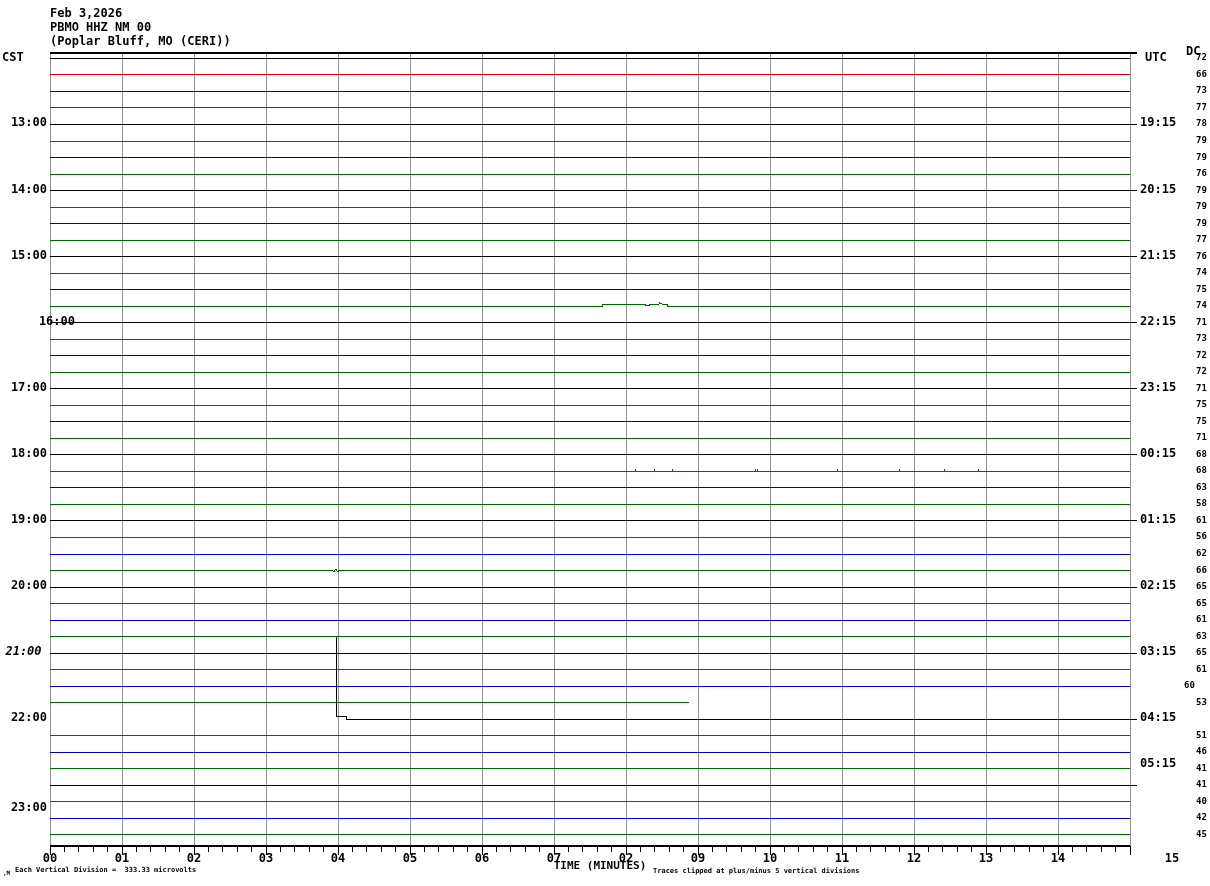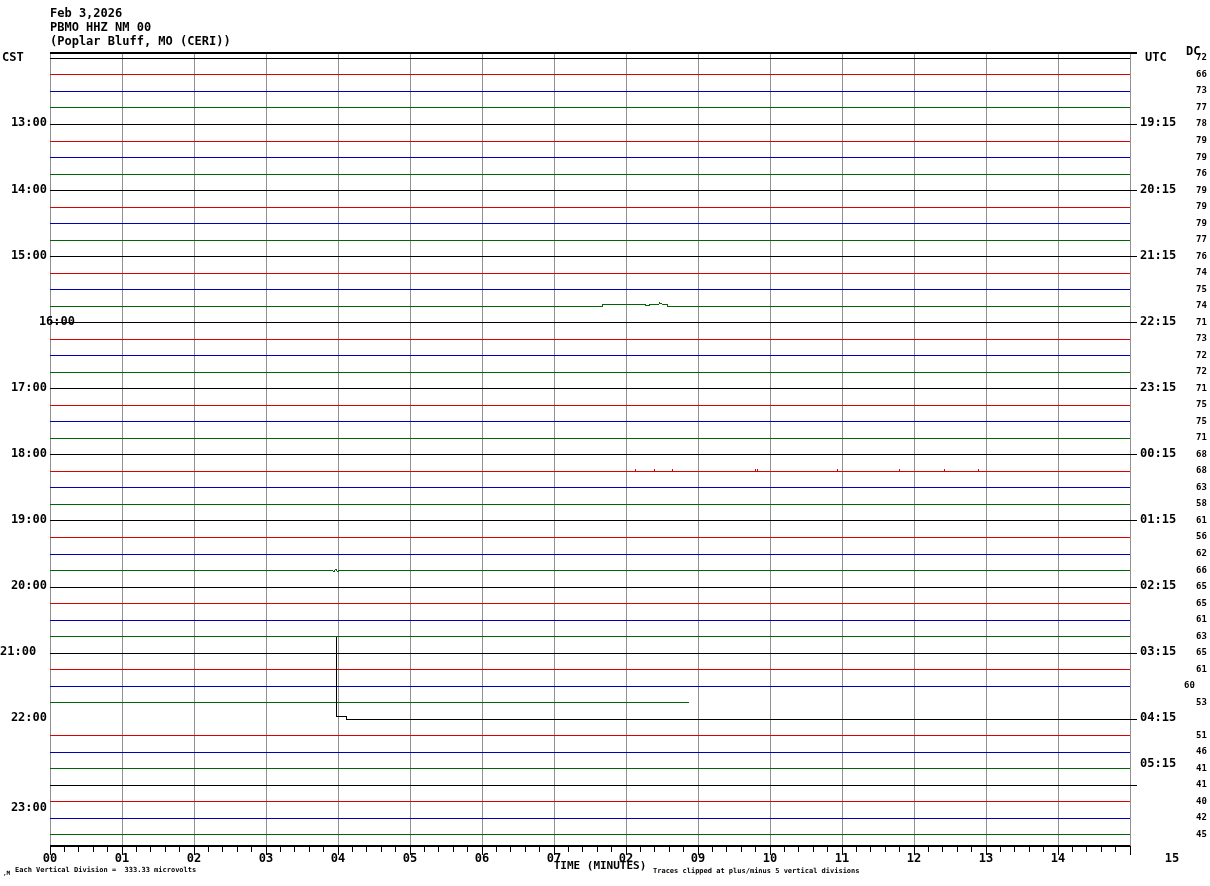--- a/index.html
+++ b/index.html
@@ -193,21 +193,21 @@
   <div class="note" style="left:653px;top:867px">Traces clipped at plus/minus 5 vertical divisions</div>
   <div class="note" style="left:3px;top:869px;font-size:6px">,M</div>
 <div class="plot-label" style="left: 0px; top: 116.48px; width: 47px; text-align: right;">13:00</div>
     <div class="plot-label" style="left: 0px; top: 182.56px; width: 47px; text-align: right;">14:00</div>
     <div class="plot-label" style="left: 0px; top: 248.64px; width: 47px; text-align: right;">15:00</div>
     <div class="plot-label" style="left: 0px; top: 314.72px; width: 47px; text-align: right; margin-left: 28px;">16:00</div>
     <div class="plot-label" style="left: 0px; top: 380.8px; width: 47px; text-align: right;">17:00</div>
     <div class="plot-label" style="left: 0px; top: 446.88px; width: 47px; text-align: right;">18:00</div>
     <div class="plot-label" style="left: 0px; top: 512.96px; width: 47px; text-align: right;">19:00</div>
     <div class="plot-label" style="left: 0px; top: 579.04px; width: 47px; text-align: right;">20:00</div>
-    <div class="plot-label" style="left: 0px; top: 645.12px; width: 47px; text-align: left;">21:00</div>
+    <div class="plot-label" style="left: 0px; top: 645.12px; width: 47px; text-align: center; font-style: italic;">21:00</div>
     <div class="plot-label" style="left: 0px; top: 711.2px; width: 47px; text-align: right;">22:00</div>
     <div class="plot-label" style="left: 0px; top: 801px; width: 47px; text-align: right;">23:00</div>
     <div class="plot-label" style="left: 1140px; top: 116.48px;">19:15</div>
     <div class="plot-label" style="left: 1140px; top: 182.56px;">20:15</div>
     <div class="plot-label" style="left: 1140px; top: 248.64px;">21:15</div>
     <div class="plot-label" style="left: 1140px; top: 314.72px;">22:15</div>
     <div class="plot-label" style="left: 1140px; top: 380.8px;">23:15</div>
     <div class="plot-label" style="left: 1140px; top: 446.88px;">00:15</div>
     <div class="plot-label" style="left: 1140px; top: 512.96px;">01:15</div>
     <div class="plot-label" style="left: 1140px; top: 579.04px;">02:15</div>

